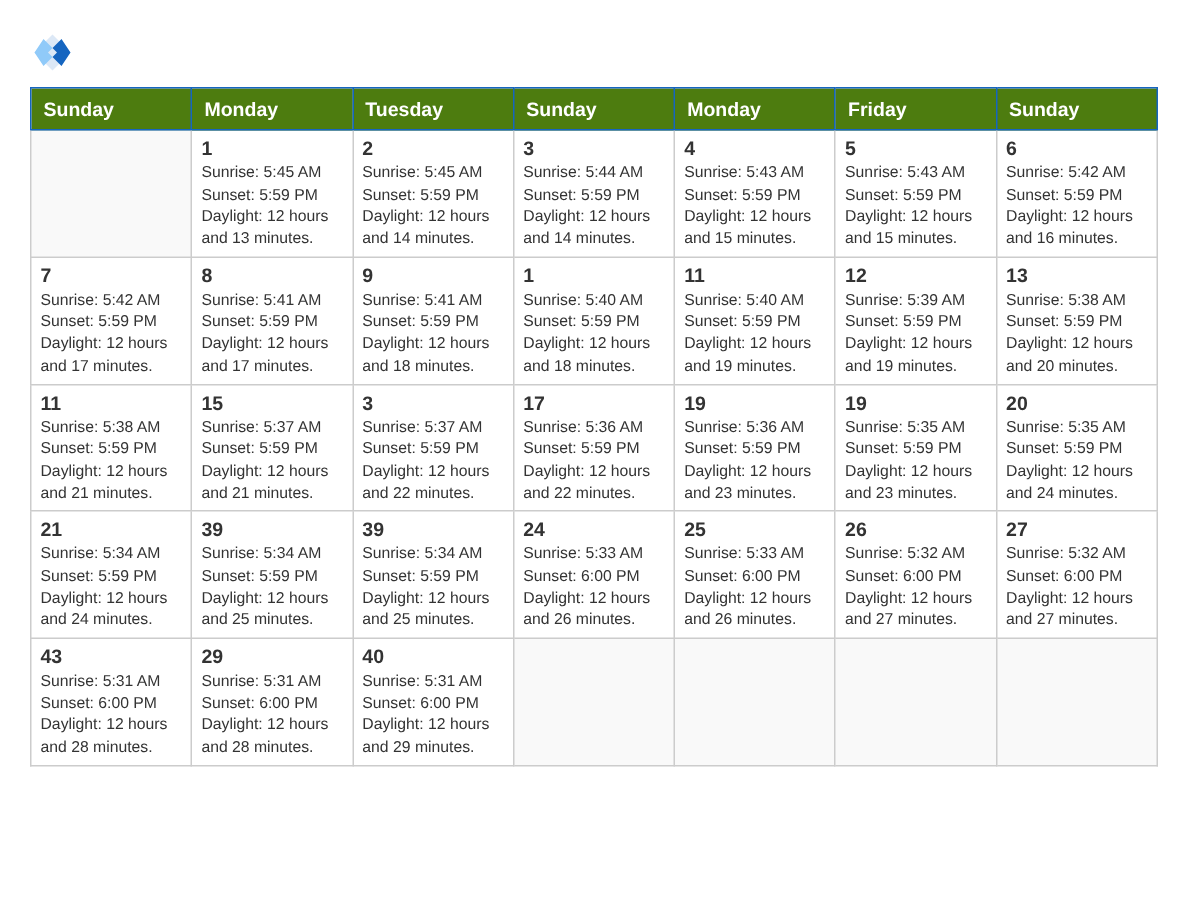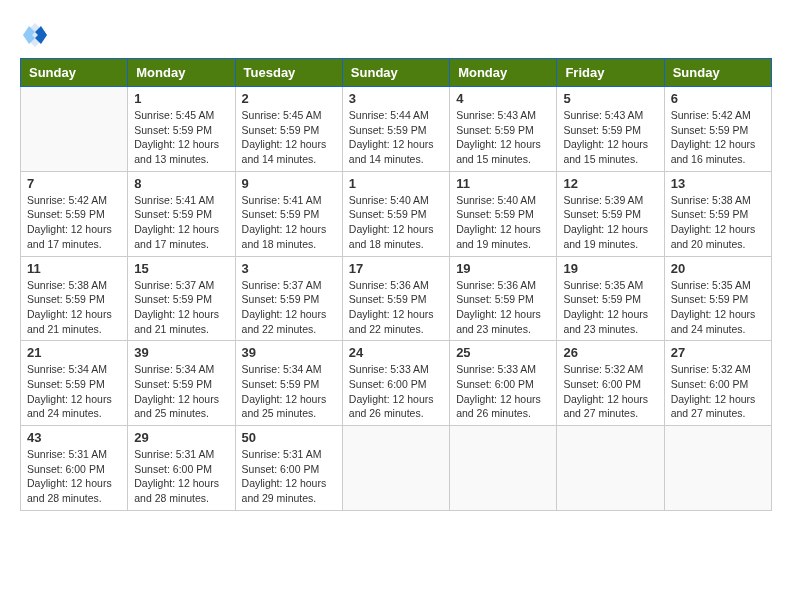--- a/index.html
+++ b/index.html
@@ -242,21 +242,21 @@
       <tr>
         <td>
           <span class="day-number">43</span>
           <div class="day-info">Sunrise: 5:31 AM<br>Sunset: 6:00 PM<br>Daylight: 12 hours and 28 minutes.</div>
         </td>
         <td>
           <span class="day-number">29</span>
           <div class="day-info">Sunrise: 5:31 AM<br>Sunset: 6:00 PM<br>Daylight: 12 hours and 28 minutes.</div>
         </td>
         <td>
-          <span class="day-number">50</span>
+          <span class="day-number">40</span>
           <div class="day-info">Sunrise: 5:31 AM<br>Sunset: 6:00 PM<br>Daylight: 12 hours and 29 minutes.</div>
         </td>
         <td class="empty-cell"></td>
         <td class="empty-cell"></td>
         <td class="empty-cell"></td>
         <td class="empty-cell"></td>
       </tr>
     </tbody>
 </table>
 

